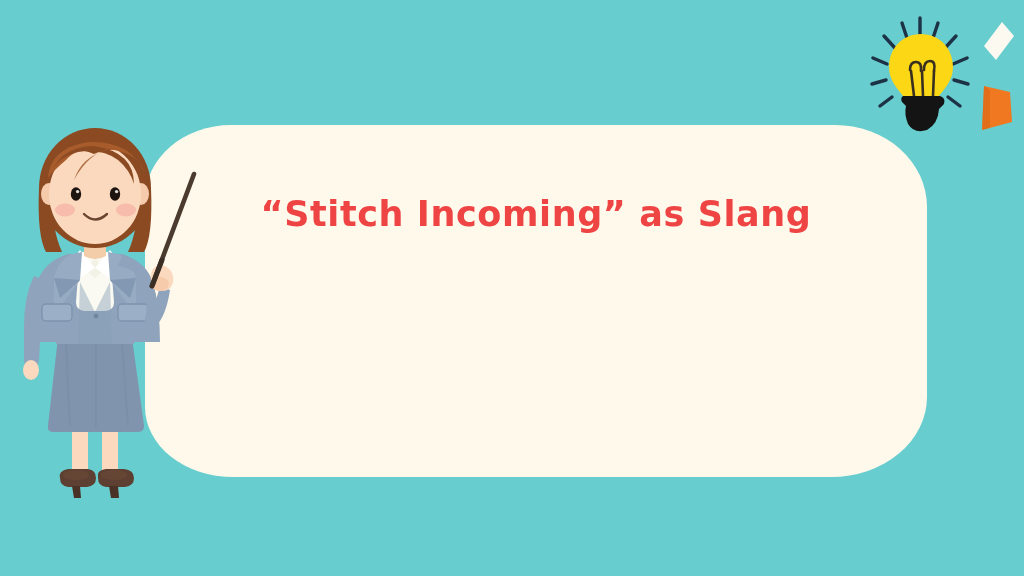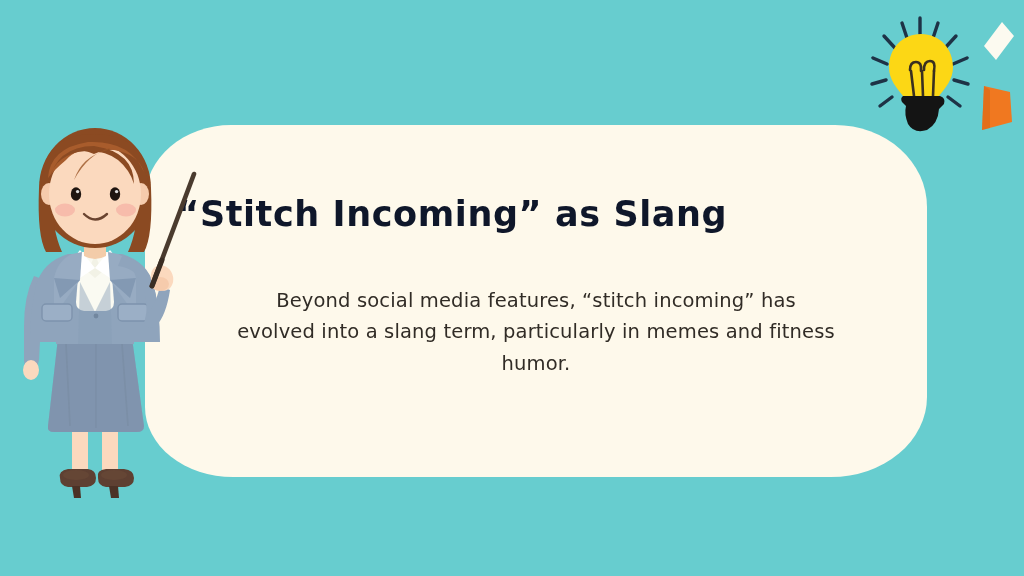--- a/index.html
+++ b/index.html
@@ -44,23 +44,23 @@
     align-items: center;
     justify-content: flex-start;
     padding-top: 68px;
     box-sizing: border-box;
   }
 
   #card-title {
     font-family: "DejaVu Sans", sans-serif;
     font-size: 35px;
     font-weight: 600;
-    color: #0f172a;
+    color: #ef4444;
     letter-spacing: 0.6px;
-    text-align: left;
+    text-align: center;
     line-height: 1.25;
     width: 92%;
     margin: 0;
   }
 
   #card-body {
     margin: 0;
     margin-top: 48px;
     font-family: "DejaVu Sans", sans-serif;
     font-size: 19.5px;
@@ -111,21 +111,20 @@
   .deco svg { display: block; }
 </style>
 </head>
 <body>
 
 <div id="slide">
 
   <div id="content-card">
     <div id="card-text-block">
       <h1 id="card-title">“Stitch Incoming” as Slang</h1>
-      <p id="card-body">Beyond social media features, “stitch incoming” has evolved into a slang term, particularly in memes and fitness humor.</p>
     </div>
   </div>
 
   <div id="teacher">
     <svg width="200" height="400" viewBox="0 0 200 400" xmlns="http://www.w3.org/2000/svg">
 
       <g>
         <path d="M62 300 L62 350 Q62 356 67 356 L73 356 Q78 356 78 350 L78 300 Z" fill="#FBD9BE"></path>
         <path d="M92 300 L92 350 Q92 356 97 356 L103 356 Q108 356 108 350 L108 300 Z" fill="#FBD9BE"></path>
       </g>

